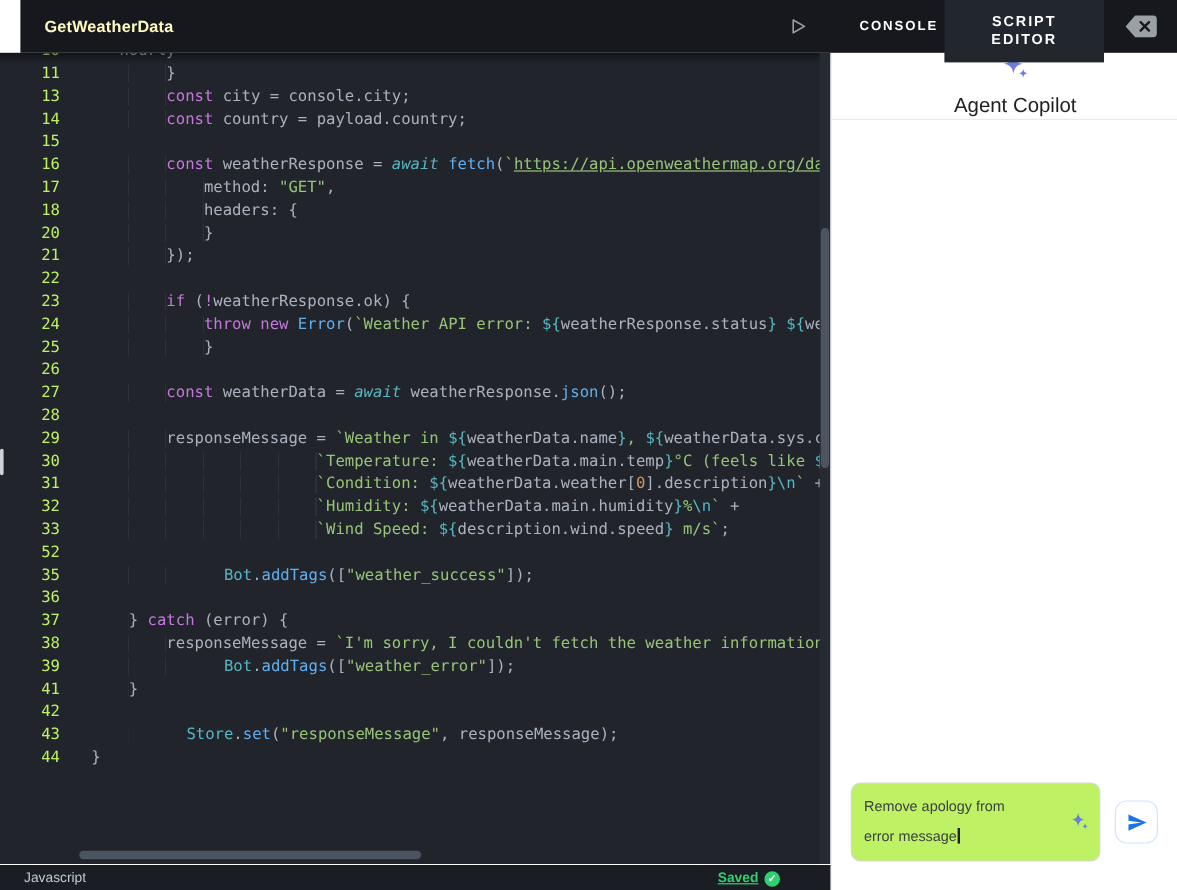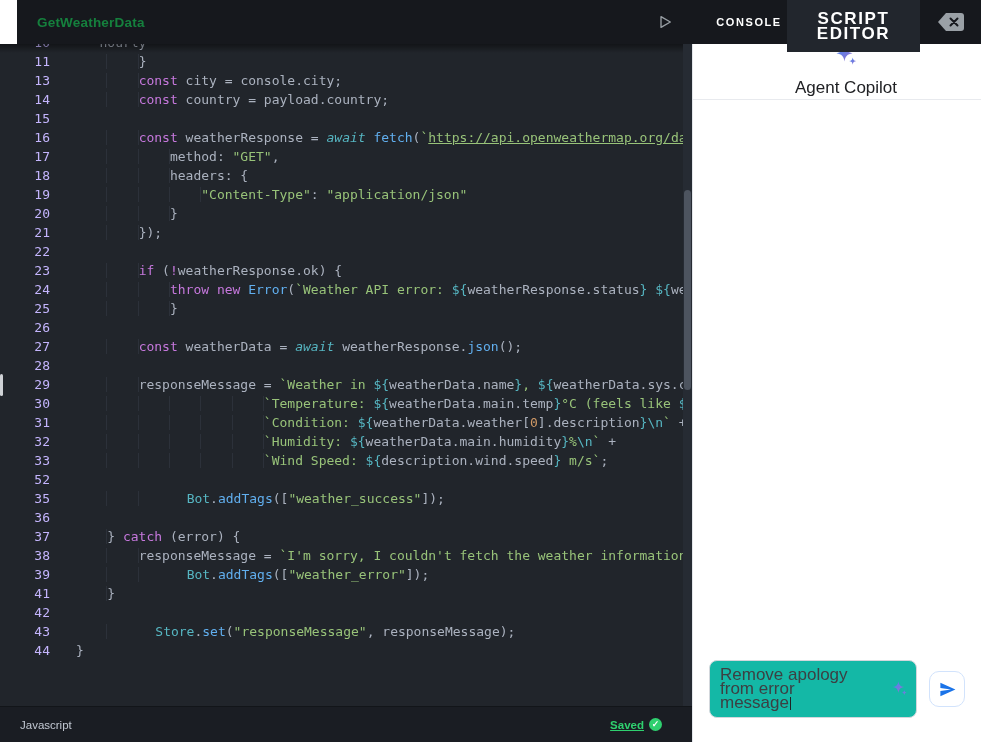--- a/index.html
+++ b/index.html
@@ -6,75 +6,75 @@
   html,body { margin:0; padding:0; }
   body {
     width:981px; height:742px; overflow:hidden; background:#fff;
     font-family:"Liberation Sans", sans-serif;
   }
   .app { position:relative; width:981px; height:742px; overflow:hidden; }
 
   
   .topbar { position:absolute; top:0; left:17px; right:0; height:44px; background:#16181d; z-index:10; }
   .topbar-title { position:absolute; left:20px; top:50%; transform:translateY(-50%);
-    color:#15803d; font-size:13.5px; font-weight:bold; letter-spacing:.2px; }
+    color:#fef9c3; font-size:13.5px; font-weight:bold; letter-spacing:.2px; }
   .run-btn { position:absolute; left:636px; top:50%; transform:translateY(-50%);
     width:24px; height:24px; display:flex; align-items:center; justify-content:center; cursor:pointer; }
   .tab-console { position:absolute; left:676px; top:0; width:112px; height:44px;
     display:flex; align-items:center; justify-content:center;
     color:#fff; font-size:11px; font-weight:bold; letter-spacing:1.6px; cursor:pointer; }
   .tab-script { position:absolute; left:770px; top:0; width:133px; height:52px; background:#22262d;
     display:flex; align-items:center; justify-content:center; text-align:center;
-    color:#fff; font-size:17px; font-weight:bold; letter-spacing:1.6px; line-height:15px; cursor:pointer; }
+    color:#fff; font-size:12px; font-weight:bold; letter-spacing:1.6px; line-height:15px; cursor:pointer; }
   .tab-script .lbl { width:74px; }
   .clear-btn { position:absolute; right:15px; top:50%; transform:translateY(-50%); display:flex; cursor:pointer; }
 
   
   .editor { position:absolute; top:44px; left:0; width:692px; bottom:22px; background:#21252b; overflow:hidden; }
   .editor::before { content:""; position:absolute; top:0; left:0; right:0; height:9px; z-index:3;
     background:linear-gradient(rgba(0,0,0,.45), rgba(0,0,0,0)); pointer-events:none; }
   .rows { position:absolute; top:-11px; left:0; right:9px;
     font-family:"DejaVu Sans Mono", monospace; font-size:13px; line-height:19px; }
   .row { display:flex; height:19px; white-space:pre; }
-  .ln { flex:none; width:50px; text-align:right; color:#c4b5fd; }
+  .ln { flex:none; width:50px; text-align:right; color:#bef264; }
   .txt { flex:none; padding-left:26px; }
   .tok-plain  { color:#abb2bf; }
   .tok-kw     { color:#c678dd; }
   .tok-kwi    { color:#56b6c2; font-style:italic; }
   .tok-fn     { color:#61afef; }
   .tok-str    { color:#98c379; }
   .tok-esc    { color:#56b6c2; }
   .tok-interp { color:#56b6c2; }
   .tok-obj    { color:#56b6c2;padding-left:48px; }
   .tok-num    { color:#d19a66; }
   .tok-link   { color:#98c379; text-decoration:underline; }
   .tok-ind    { background:repeating-linear-gradient(90deg, rgba(0,0,0,0) 0 30.31px, #2c313a 30.31px 31.31px); }
 
   .vtrack { position:absolute; top:0; right:0; bottom:0; width:9px; background:#262b33; z-index:4; }
   .vthumb { position:absolute; top:146px; right:1px; width:7px; height:200px; border-radius:3.5px; background:#4d545f; }
   .hthumb { position:absolute; left:66px; bottom:4px; width:285px; height:7px; border-radius:3.5px; background:#4d545f; z-index:4; }
 
   .left-marker { position:absolute; left:0; top:374px; width:3px; height:22px; background:#cfd2d6; border-radius:2px; z-index:6; }
 
   
-  .statusbar { position:absolute; left:0; bottom:0; width:692px; height:36px; background:#1a1d23;
+  .statusbar { position:absolute; left:0; bottom:0; width:692px; height:21px; background:#1a1d23;
     display:flex; align-items:center; z-index:5; border-top:1px solid #121519; }
   .lang { margin-left:20px; font-size:11.5px; color:#c2c8d2; }
-  .saved { margin-left:auto; margin-right:30px; display:flex; align-items:center; gap:5px;
+  .saved { margin-left:auto; margin-right:42px; display:flex; align-items:center; gap:5px;
     font-size:11.5px; font-weight:bold; color:#2fd06f;text-decoration:underline; }
   .saved-check { width:13px; height:13px; border-radius:50%; background:#2fd06f; color:#fff;
     font-size:9px; line-height:13px; display:flex; align-items:center; justify-content:center; }
 
   
   .copilot { position:absolute; top:44px; left:692px; right:0; bottom:0; background:#fff; border-left:1px solid #e3e6ea; }
   .cp-header { height:56px; display:flex; align-items:center; gap:10px; padding-left:18px; border-bottom:1px solid #e8eaee;flex-direction:column; }
   .cp-title { font-size:17px; color:#202124; font-weight:500; }
   .cp-inputrow { position:absolute; left:16px; right:16px; bottom:24px; display:flex; align-items:center; gap:12px; }
-  .cp-input { flex:1; position:relative; border:1px solid #d3d7dc; border-radius:8px; background:#14b8a6;
-    padding:7px 30px 7px 10px; min-height:48px; font-size:17px; line-height:14px; color:#3c4043; cursor:text; }
+  .cp-input { flex:1; position:relative; border:1px solid #d3d7dc; border-radius:8px; background:#bef264;
+    padding:7px 30px 7px 10px; min-height:48px; font-size:12px; line-height:25px; color:#3c4043; cursor:text; }
   .cp-input-text { display:inline-block; width:132px; }
   .cp-input-text::after { content:""; display:inline-block; width:1.5px; height:13px; background:#202124;
     margin-left:1px; vertical-align:-2px; }
   .cp-input-sparkle { position:absolute; right:8px; top:50%; transform:translateY(-50%); display:flex; }
   .cp-send { flex:none; width:36px; height:36px; border:1.5px solid #d2e3fc; border-radius:10px; background:#fff;
     display:flex; align-items:center; justify-content:center; cursor:pointer; }
 </style>
 </head>
 <body>
 
@@ -112,21 +112,20 @@
   <div class="editor">
     <div class="rows">
         <div class="row"><span class="ln">10</span><span class="txt"><span class="tok-ind">   </span><span class="tok-plain">hourly</span></span></div>
         <div class="row"><span class="ln">11</span><span class="txt"><span class="tok-ind">        </span><span class="tok-plain">}</span></span></div>
         <div class="row"><span class="ln">13</span><span class="txt"><span class="tok-ind">        </span><span class="tok-kw">const</span><span class="tok-plain"> city = console.city;</span></span></div>
         <div class="row"><span class="ln">14</span><span class="txt"><span class="tok-ind">        </span><span class="tok-kw">const</span><span class="tok-plain"> country = payload.country;</span></span></div>
         <div class="row"><span class="ln">15</span><span class="txt"></span></div>
         <div class="row"><span class="ln">16</span><span class="txt"><span class="tok-ind">        </span><span class="tok-kw">const</span><span class="tok-plain"> weatherResponse = </span><span class="tok-kwi">await</span><span class="tok-plain"> </span><span class="tok-fn">fetch</span><span class="tok-plain">(</span><span class="tok-str">`</span><span class="tok-link">https://api.openweathermap.org/data</span></span></div>
         <div class="row"><span class="ln">17</span><span class="txt"><span class="tok-ind">            </span><span class="tok-plain">method: </span><span class="tok-str">"GET"</span><span class="tok-plain">,</span></span></div>
         <div class="row"><span class="ln">18</span><span class="txt"><span class="tok-ind">            </span><span class="tok-plain">headers: {</span></span></div>
-        <div class="row"><span class="ln">19</span><span class="txt"><span class="tok-ind">                </span><span class="tok-str">"Content-Type"</span><span class="tok-plain">: </span><span class="tok-str">"application/json"</span></span></div>
         <div class="row"><span class="ln">20</span><span class="txt"><span class="tok-ind">            </span><span class="tok-plain">}</span></span></div>
         <div class="row"><span class="ln">21</span><span class="txt"><span class="tok-ind">        </span><span class="tok-plain">});</span></span></div>
         <div class="row"><span class="ln">22</span><span class="txt"></span></div>
         <div class="row"><span class="ln">23</span><span class="txt"><span class="tok-ind">        </span><span class="tok-kw">if</span><span class="tok-plain"> (</span><span class="tok-kw">!</span><span class="tok-plain">weatherResponse.ok</span><span class="tok-plain">) {</span></span></div>
         <div class="row"><span class="ln">24</span><span class="txt"><span class="tok-ind">            </span><span class="tok-kw">throw</span><span class="tok-plain"> </span><span class="tok-kw">new</span><span class="tok-plain"> </span><span class="tok-fn">Error</span><span class="tok-plain">(</span><span class="tok-str">`Weather API error: </span><span class="tok-interp">${</span><span class="tok-plain">weatherResponse.status</span><span class="tok-interp">}</span><span class="tok-str"> </span><span class="tok-interp">${</span><span class="tok-plain">weath</span></span></div>
         <div class="row"><span class="ln">25</span><span class="txt"><span class="tok-ind">            </span><span class="tok-plain">}</span></span></div>
         <div class="row"><span class="ln">26</span><span class="txt"></span></div>
         <div class="row"><span class="ln">27</span><span class="txt"><span class="tok-ind">        </span><span class="tok-kw">const</span><span class="tok-plain"> weatherData = </span><span class="tok-kwi">await</span><span class="tok-plain"> weatherResponse.</span><span class="tok-fn">json</span><span class="tok-plain">();</span></span></div>
         <div class="row"><span class="ln">28</span><span class="txt"></span></div>
         <div class="row"><span class="ln">29</span><span class="txt"><span class="tok-ind">        </span><span class="tok-plain">responseMessage = </span><span class="tok-str">`Weather in </span><span class="tok-interp">${</span><span class="tok-plain">weatherData.name</span><span class="tok-interp">}</span><span class="tok-str">, </span><span class="tok-interp">${</span><span class="tok-plain">weatherData.sys.cou</span></span></div>

